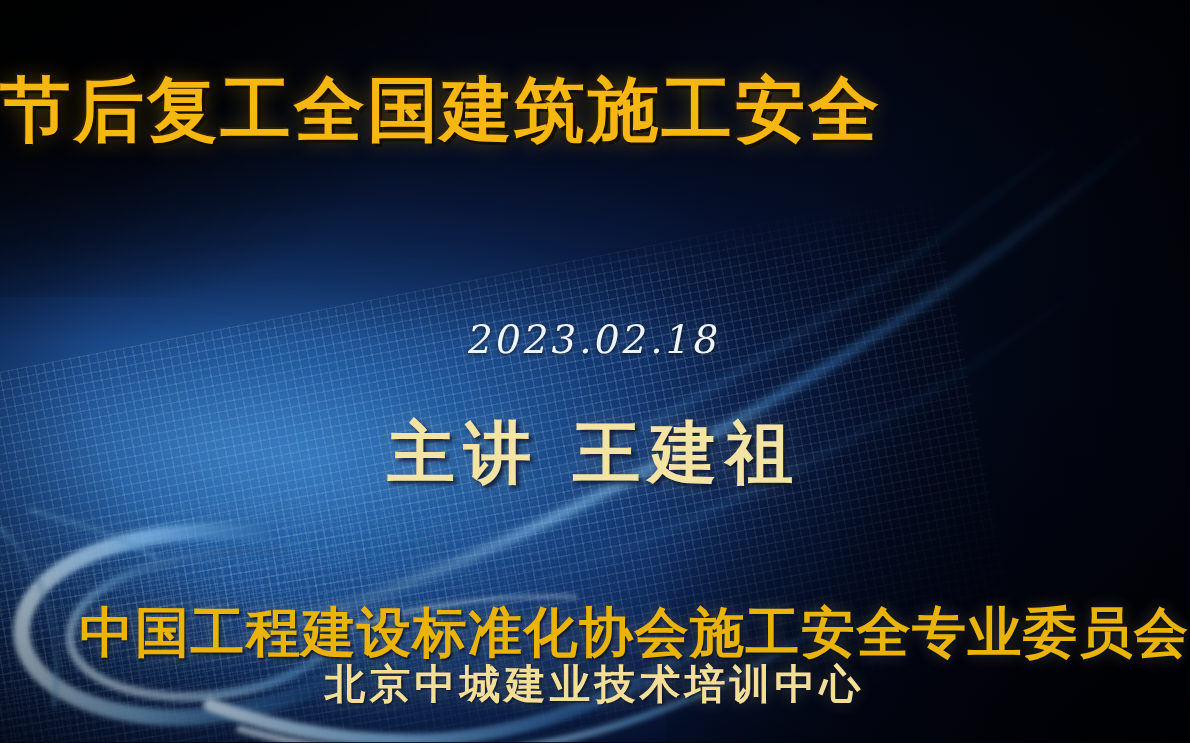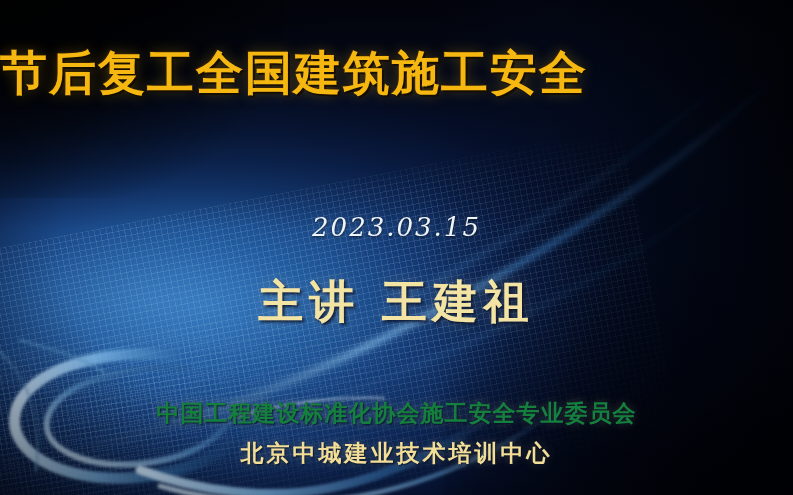--- a/index.html
+++ b/index.html
@@ -119,35 +119,35 @@
     font-size:45px;
     letter-spacing:6px;
     color:#f4e4a4;
     text-shadow:
       2px 2px 3px rgba(10,18,40,.85),
       0 0 16px rgba(244,228,164,.22);
     white-space:nowrap;
   }
   .org-line1{
     position:absolute;left:0;right:0;top:398px;
-    text-align:center;
-    font-weight:bold;
-    font-size:23px;
+    text-align:right;
+    font-weight:bold;
+    font-size:36px;
     letter-spacing:1px;
-    color:#15803d;
+    color:#eab308;
     text-shadow:
       1px 1px 2px rgba(6,16,38,.9),
       0 0 10px rgba(243,222,151,.25);
     white-space:nowrap;
   }
   .org-line2{
     position:absolute;left:0;right:0;top:438px;
     text-align:center;
     font-weight:bold;
-    font-size:23px;
+    font-size:27px;
     letter-spacing:3px;
     color:#f3de97;
     text-shadow:
       1px 1px 2px rgba(6,16,38,.9),
       0 0 10px rgba(243,222,151,.25);
     white-space:nowrap;
   }
 </style>
 </head>
 <body>
@@ -207,19 +207,19 @@
       <path d="M 140 470 C 200 492, 270 500, 330 488 C 400 474, 450 444, 500 410" fill="none" stroke="url(#ribGrad)" stroke-width="9" stroke-linecap="round" filter="url(#softBlur)"></path>
       <path d="M 160 486 C 230 506, 310 508, 380 492 C 450 476, 510 444, 560 408" fill="none" stroke="url(#ribGrad2)" stroke-width="5" stroke-linecap="round" filter="url(#softBlur)"></path>
       <path d="M 232 418 C 278 404, 330 396, 384 398" fill="none" stroke="#dceefc" stroke-opacity="0.55" stroke-width="2" stroke-linecap="round" filter="url(#softBlur)"></path>
     </svg>
   </div>
 
   <div class="vignette"></div>
 
   <div class="content">
     <div class="title-line1">节后复工全国建筑施工安全</div>
-    <div class="date-line">2023.03.15</div>
+    <div class="date-line">2023.02.18</div>
     <div class="speaker-line">主讲 王建祖</div>
     <div class="org-line1">中国工程建设标准化协会施工安全专业委员会</div>
     <div class="org-line2">北京中城建业技术培训中心</div>
   </div>
 
 </div>
 
 </body></html>

